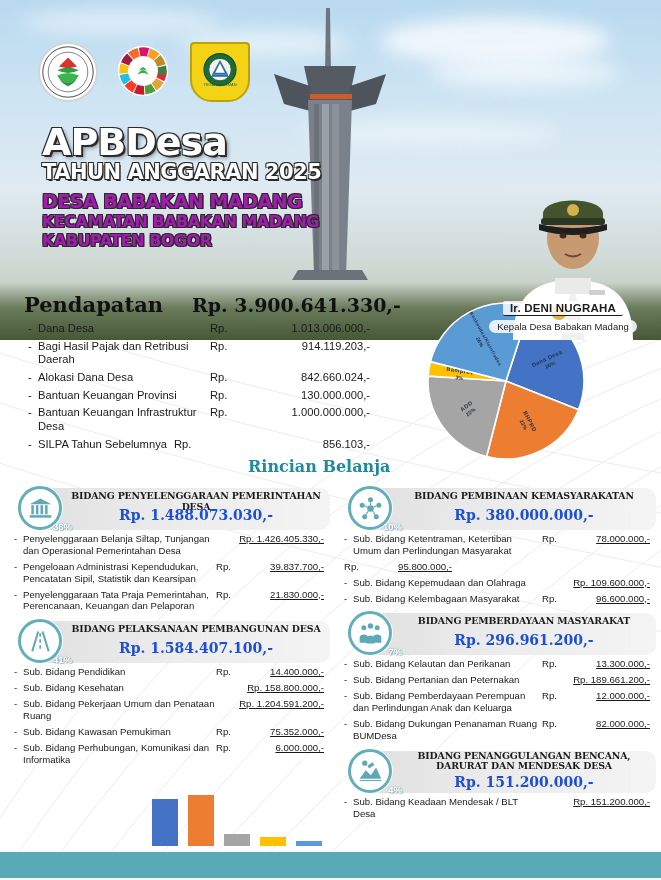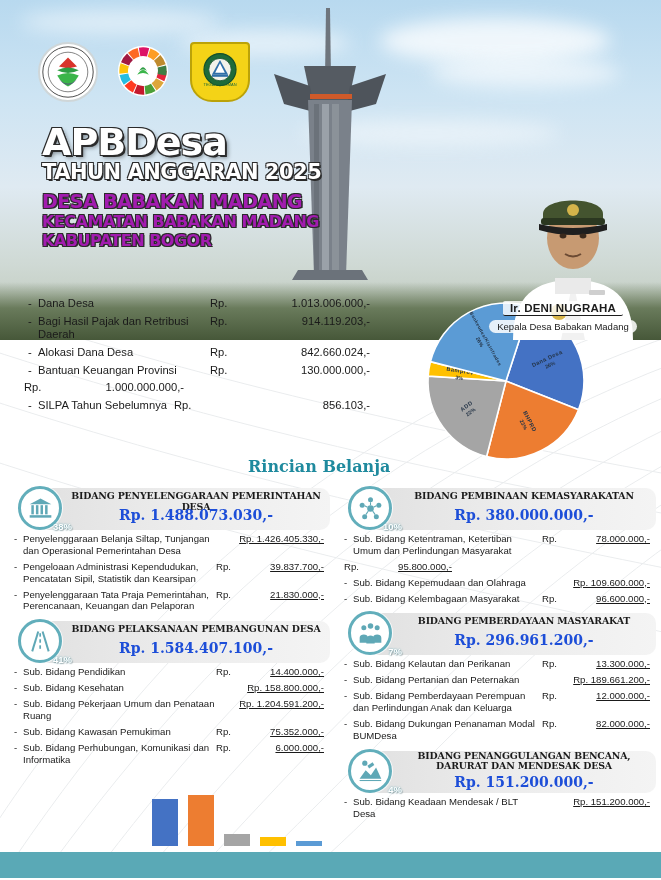--- a/index.html
+++ b/index.html
@@ -249,20 +249,24 @@
       </g>
     </svg>
 
     <div class="nameplate">
       <div class="np-name">Ir. DENI NUGRAHA</div><br>
       <div class="np-role">Kepala Desa Babakan Madang</div>
     </div>
   </div>
 
   <div class="pendapatan">
+    <div class="pd-head">
+      <div class="pd-title">Pendapatan</div>
+      <div class="pd-total">Rp. 3.900.641.330,-</div>
+    </div>
     <div class="pd-rows" id="pendapatan-rows">
         <div class="pd-row">
           <div class="pd-label">Dana Desa</div>
           <div class="pd-rp">Rp.</div>
           <div class="pd-val">1.013.006.000,-</div>
         </div>
         <div class="pd-row">
           <div class="pd-label">Bagi Hasil Pajak dan Retribusi Daerah</div>
           <div class="pd-rp">Rp.</div>
           <div class="pd-val">914.119.203,-</div>
@@ -271,20 +275,21 @@
           <div class="pd-label">Alokasi Dana Desa</div>
           <div class="pd-rp">Rp.</div>
           <div class="pd-val">842.660.024,-</div>
         </div>
         <div class="pd-row">
           <div class="pd-label">Bantuan Keuangan Provinsi</div>
           <div class="pd-rp">Rp.</div>
           <div class="pd-val">130.000.000,-</div>
         </div>
         <div class="pd-row">
+          <div class="pd-label">Bantuan Keuangan Infrastruktur Desa</div>
           <div class="pd-rp">Rp.</div>
           <div class="pd-val">1.000.000.000,-</div>
         </div>
         <div class="pd-row silpa">
           <div class="pd-label">SILPA Tahun Sebelumnya</div>
           <div class="pd-rp">Rp.</div>
           <div class="pd-val">856.103,-</div>
         </div>
       </div>
   </div>
@@ -494,21 +499,21 @@
             <div class="it-label">Sub. Bidang Pertanian dan Peternakan</div>
             <div class="it-rp wide"></div>
             <div class="it-val wide">Rp. 189.661.200,-</div>
           </div>
           <div class="item">
             <div class="it-label">Sub. Bidang Pemberdayaan Perempuan dan Perlindungan Anak dan Keluarga</div>
             <div class="it-rp">Rp.</div>
             <div class="it-val">12.000.000,-</div>
           </div>
           <div class="item">
-            <div class="it-label">Sub. Bidang Dukungan Penanaman Modal BUMDesa</div>
+            <div class="it-label">Sub. Bidang Dukungan Penanaman Ruang BUMDesa</div>
             <div class="it-rp">Rp.</div>
             <div class="it-val">82.000.000,-</div>
           </div>
         </div>
       </div>
       <div class="block">
         <div class="blk-head two-line">
           <div class="blk-bar"></div>
           <div class="blk-badge">
             <div class="badge-ring">

